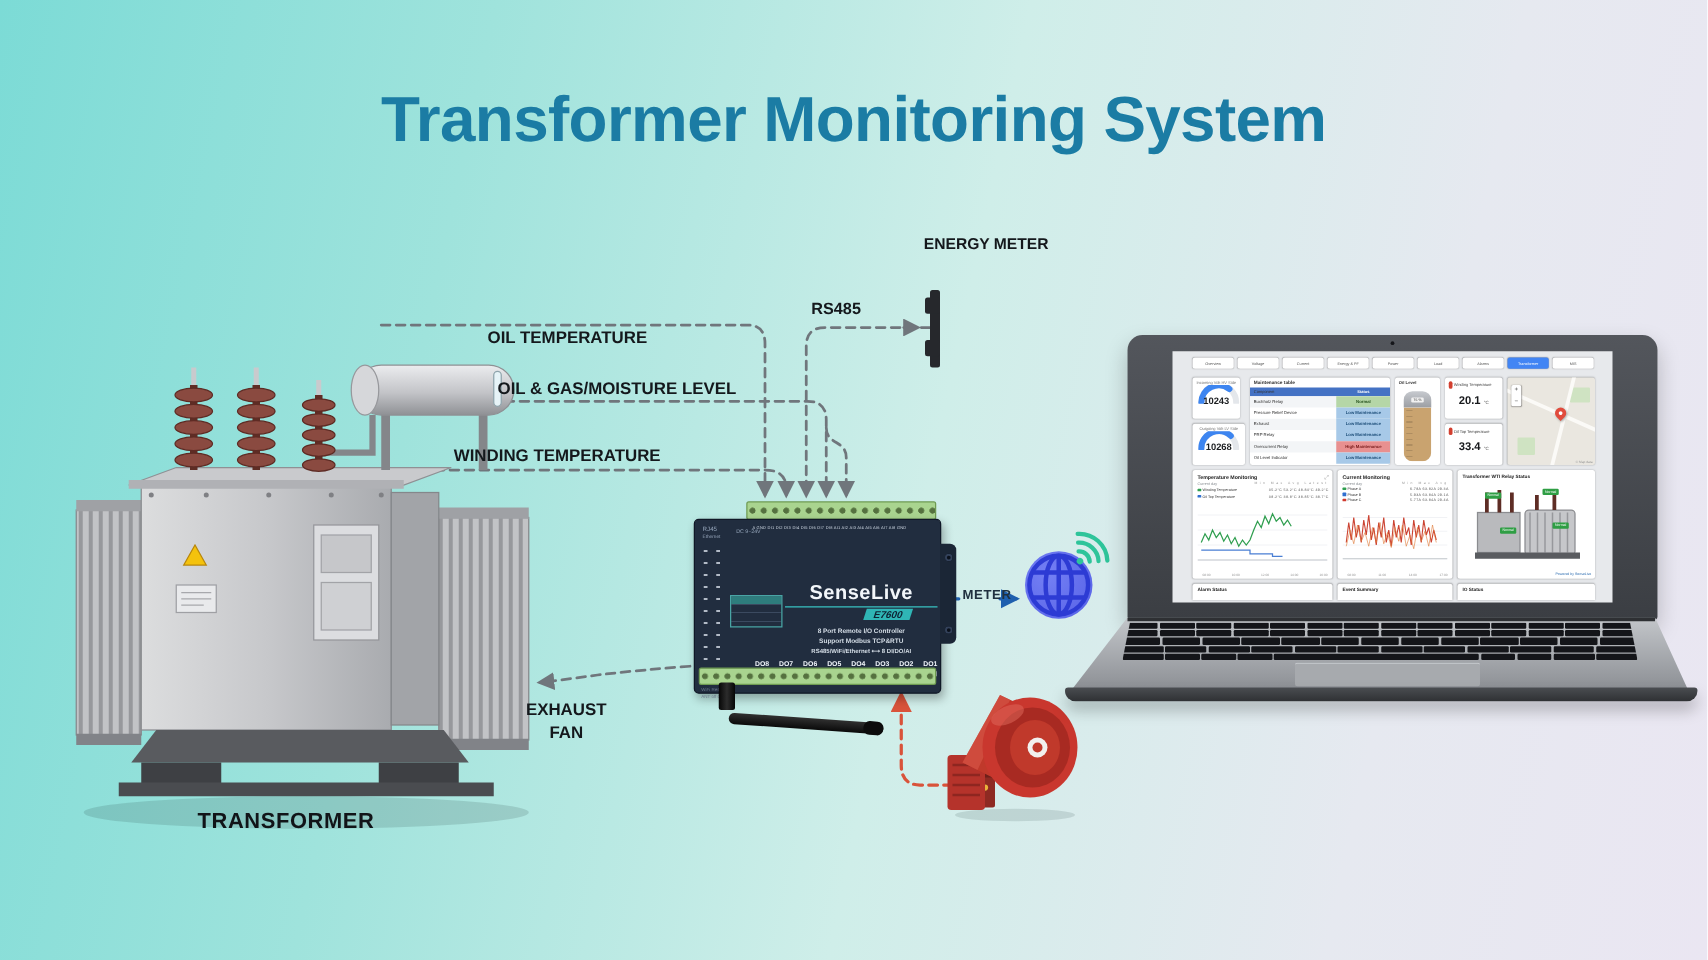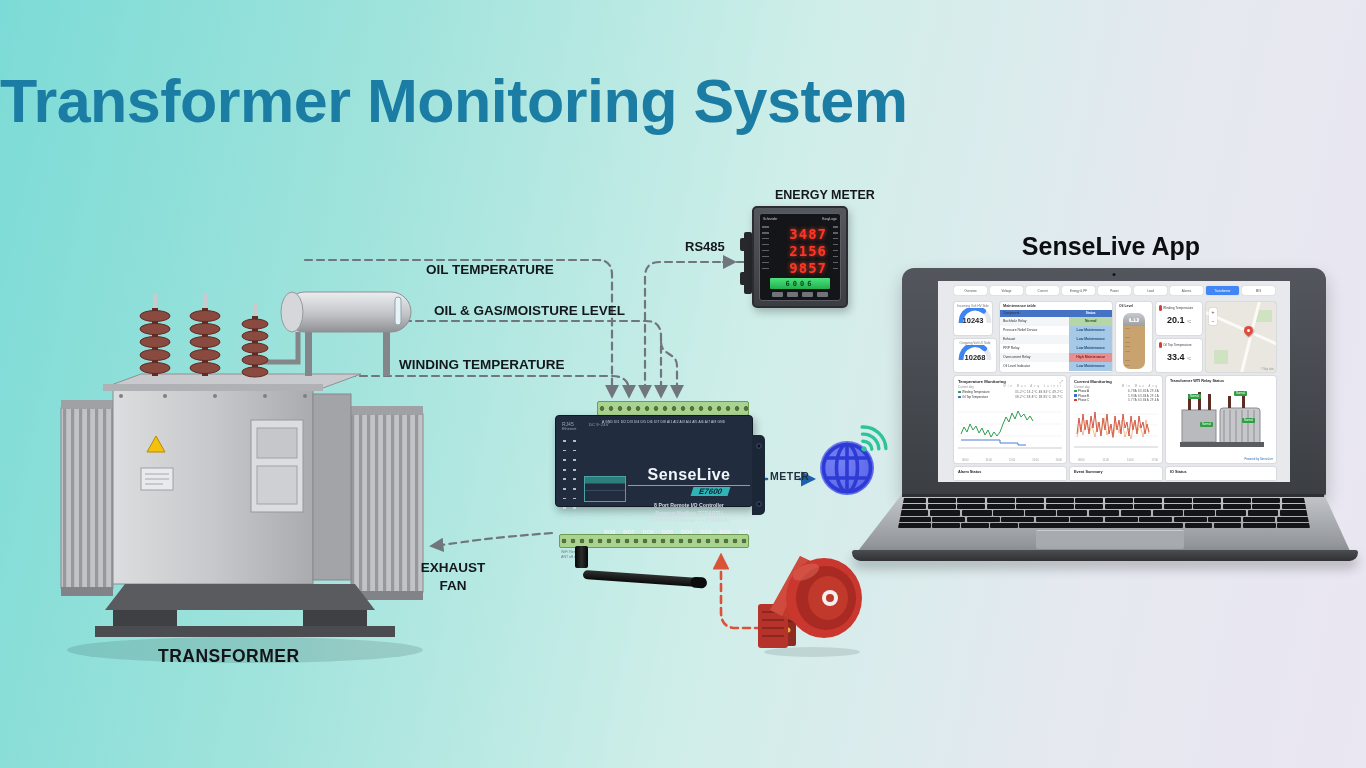--- a/index.html
+++ b/index.html
@@ -3,25 +3,25 @@
 <meta charset="utf-8">
 <style>
   * { margin:0; padding:0; box-sizing:border-box; }
   html,body { width:1366px; height:768px; overflow:hidden;
     font-family:"Liberation Sans", sans-serif; }
   .canvas { position:relative; width:1366px; height:768px;
     background:linear-gradient(102deg,#7cdbd6 0%,#9fe3dc 26%,#cfeee9 54%,#e6e9f0 80%,#eae6f2 100%); }
   .abs { position:absolute; }
 
   
-  .main-title { top:66px; left:0; width:100%; text-align:left;
-    font-size:61px; font-weight:800; letter-spacing:-.5px; color:#1b7ca4; }
+  .main-title { top:66px; left:0; width:100%; text-align:center;
+    font-size:51px; font-weight:800; letter-spacing:-.5px; color:#1b7ca4; }
 
   
-  .conn-label { font-weight:bold; color:#14181c; font-size:13.5px; white-space:nowrap;margin-left:36px; }
+  .conn-label { font-weight:bold; color:#14181c; font-size:13.5px; white-space:nowrap; }
   .big-label  { font-weight:bold; color:#111418; }
 
   
   .meter { left:752px; top:206px; width:96px; height:102px; background:linear-gradient(#54575d,#3a3d42);
     border:2px solid #2b2d31; border-radius:5px; box-shadow:2px 4px 8px rgba(0,0,0,.25); }
   .meter-face { position:absolute; inset:5px; background:#141518; border-radius:3px; border:1px solid #5a5d63; }
   .meter-band { position:absolute; top:1px; left:3px; right:3px; height:8px; display:flex;
     justify-content:space-between; color:#cfd3d8; font-size:3.2px; align-items:center; }
   .seg-col { position:absolute; top:12px; bottom:26px; width:7px;
     background:repeating-linear-gradient(#9aa0a8 0 1.5px, transparent 1.5px 6px); opacity:.55; }
@@ -34,21 +34,21 @@
     font-family:"DejaVu Sans Mono", monospace; font-weight:bold; font-size:7px; letter-spacing:3px; color:#0a4a1e; }
   .meter-btns { position:absolute; left:12px; right:12px; bottom:3px; height:5px; display:flex; gap:4px; }
   .meter-btns span { flex:1; background:#70747a; border-radius:1px; }
   .meter-tab { background:#26282c; border-radius:2px; }
 
   
   .device { left:553px; top:398px; width:215px; height:200px; }
   .term-strip { position:absolute; background:#a9d48f;
     background-image:radial-gradient(circle at 4px 50%, #55713f 2.2px, rgba(0,0,0,0) 2.6px);
     background-size:9px 100%; border:1px solid #6f9b52; border-radius:2px; }
-  .dev-body { position:absolute; left:2px; top:17px; width:198px; height:92px; background:#212d3f;
+  .dev-body { position:absolute; left:2px; top:17px; width:198px; height:140px; background:#212d3f;
     border:1px solid #101827; border-radius:4px; box-shadow:2px 4px 8px rgba(0,0,0,.3); }
   .dev-ear { position:absolute; left:199px; top:37px; width:13px; height:80px; background:#1b2636;
     border-radius:0 5px 5px 0; }
   .dev-ear i { position:absolute; left:4px; width:6px; height:6px; border-radius:50%;
     background:#0a101b; box-shadow:inset 0 0 0 1.5px #33415a; }
   .dev-termtext { position:absolute; left:46px; top:21px; width:150px; color:#cfd8e4;
     font-size:3.2px; line-height:1.25; letter-spacing:.2px; }
   .dev-port { position:absolute; color:#93a3b8; line-height:1.2; }
   .led-col { position:absolute; width:3px; background:
     repeating-linear-gradient(#d6dee8 0 1.8px, transparent 1.8px 9.6px); opacity:.8; }
@@ -301,42 +301,20 @@
   <div class="abs" style="left:418px;top:559px;width:70px;text-align:center;font-weight:bold;font-size:13.5px;color:#14181c;line-height:1.35">
     <div>EXHAUST</div>
     <div>FAN</div>
   </div>
   <div class="abs wifi-label">METER</div>
 
   <div class="abs conn-label" style="left:739px;top:188px;font-size:12.5px">ENERGY METER</div>
   <div class="abs meter-tab" style="left:744px;top:232px;width:8px;height:62px"></div>
   <div class="abs meter-tab" style="left:740px;top:238px;width:12px;height:13px"></div>
   <div class="abs meter-tab" style="left:740px;top:272px;width:12px;height:13px"></div>
-  <div class="abs meter">
-    <div class="meter-face">
-      <div class="meter-band">
-        <span>Schneider</span>
-        <span>EasyLogic</span>
-      </div>
-      <div class="seg-col" style="left:2px"></div>
-      <div class="seg-col" style="right:2px;width:5px"></div>
-      <div class="meter-display">
-        <span class="seg-row">3487</span>
-        <span class="seg-row">2156</span>
-        <span class="seg-row">9857</span>
-      </div>
-      <div class="meter-green">6006</div>
-      <div class="meter-btns">
-          <span></span>
-          <span></span>
-          <span></span>
-          <span></span>
-        </div>
-    </div>
-  </div>
 
   <div class="abs device">
     <div class="term-strip" style="left:44px;top:3px;width:152px;height:15px"></div>
     <div class="dev-body">
       <div class="dev-port" style="left:6px;top:5px;font-size:5px">
         <div>RJ45</div>
         <div style="font-size:3.8px">Ethernet</div>
       </div>
       <div class="dev-port" style="left:33px;top:6px;font-size:4.2px">DC 9~24V</div>
       <div class="dev-termtext" style="top:4px">A GND DI1 DI2 DI3 DI4 DI5 DI6 DI7 DI8 AI1 AI2 AI3 AI4 AI5 AI6 AI7 AI8 GND</div>
@@ -406,21 +384,20 @@
     <polygon points="28,64 58,10 96,28 68,84" fill="#c0392b"></polygon>
     <polygon points="28,64 58,10 66,14 40,70" fill="#d8584a" opacity=".6"></polygon>
     <ellipse cx="82" cy="52" rx="38" ry="40" fill="#c9372e"></ellipse>
     <ellipse cx="84" cy="52" rx="30" ry="32" fill="#a82a22"></ellipse>
     <ellipse cx="86" cy="52" rx="20" ry="22" fill="#c0392b"></ellipse>
     <circle cx="88" cy="52" r="8" fill="#f2f0ee"></circle>
     <circle cx="88" cy="52" r="4" fill="#c0392b"></circle>
     <ellipse cx="64" cy="26" rx="14" ry="7" fill="#e06a5c" opacity=".5" transform="rotate(-24 64 26)"></ellipse>
   </svg>
 
-  <div class="abs app-title">SenseLive App</div>
 
   <div class="abs bezel">
     <div class="webcam"></div>
     <div class="screen">
 
       <div class="tabs">
         <div class="tab">Overview</div>
         <div class="tab">Voltage</div>
         <div class="tab">Current</div>
         <div class="tab">Energy &amp; PF</div>

